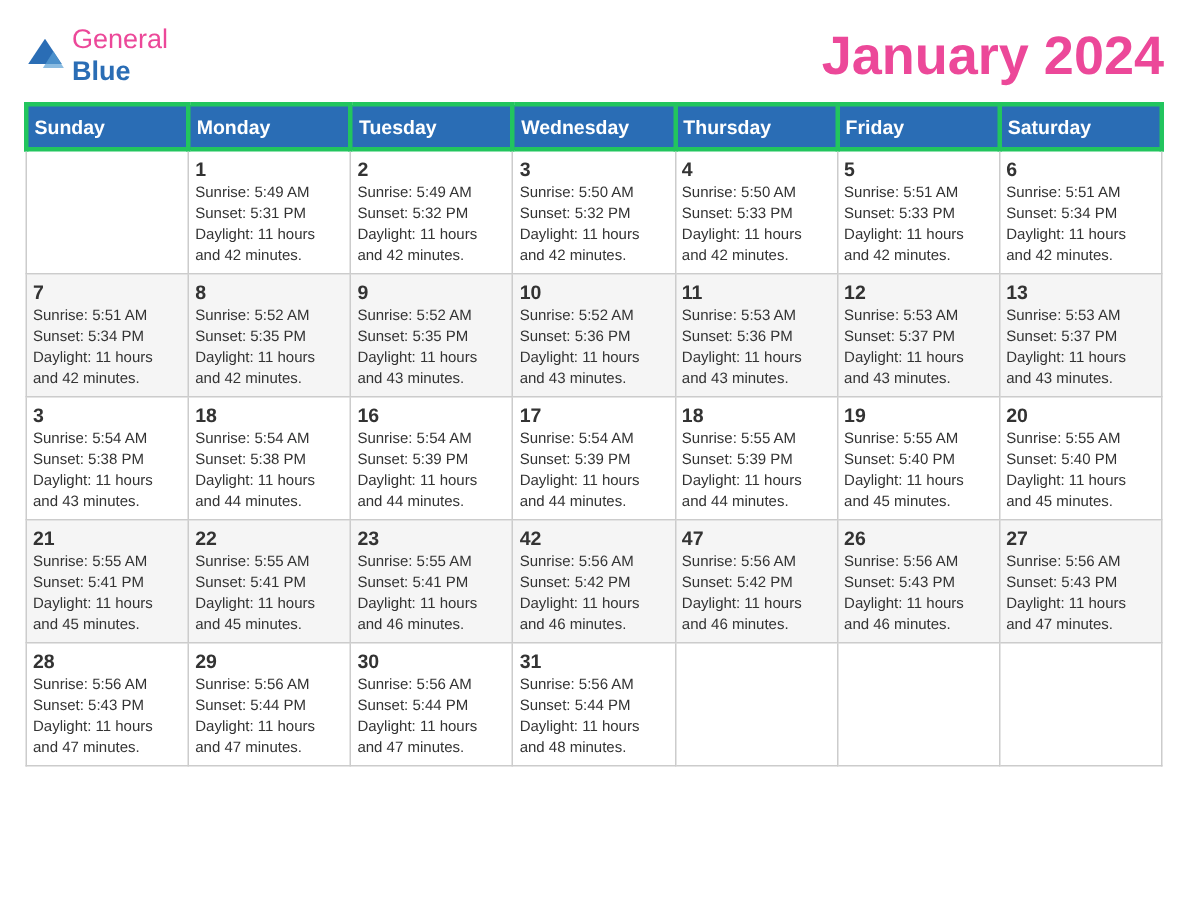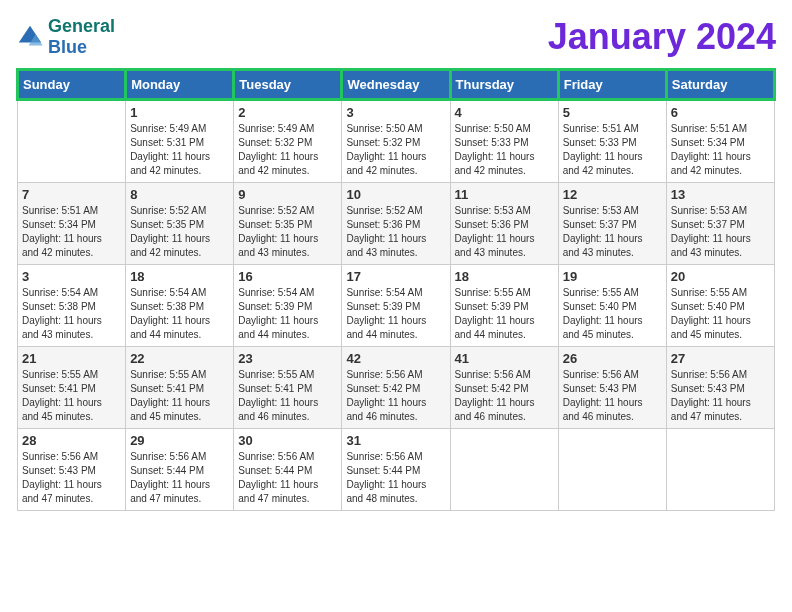--- a/index.html
+++ b/index.html
@@ -16,39 +16,39 @@
       align-items: flex-start;
       margin-bottom: 10px;
     }
     .logo {
       display: flex;
       align-items: center;
       gap: 4px;
     }
     .logo-text-general {
       font-size: 18px;
-      font-weight: bold;
-      color: #0f766e;
+      font-weight: normal;
+      color: #ec4899;
     }
     .logo-text-blue {
       font-size: 18px;
       font-weight: bold;
       color: #2a6db5;
     }
     .logo-icon {
       width: 28px;
       height: 28px;
     }
     .title-area {
       text-align: right;
     }
     .month-title {
       font-size: 36px;
       font-weight: bold;
-      color: #6d28d9;
+      color: #ec4899;
     }
     .location-subtitle {
       font-size: 16px;
       color: #555;
     }
     table {
       width: 100%;
       border-collapse: collapse;
       font-size: 11px;
     }
@@ -289,21 +289,21 @@
 and 46 minutes.</div>
         </td>
         <td>
           <span class="day-num">42</span>
           <div class="day-info" style="white-space: pre-line;">Sunrise: 5:56 AM
 Sunset: 5:42 PM
 Daylight: 11 hours
 and 46 minutes.</div>
         </td>
         <td>
-          <span class="day-num">41</span>
+          <span class="day-num">47</span>
           <div class="day-info" style="white-space: pre-line;">Sunrise: 5:56 AM
 Sunset: 5:42 PM
 Daylight: 11 hours
 and 46 minutes.</div>
         </td>
         <td>
           <span class="day-num">26</span>
           <div class="day-info" style="white-space: pre-line;">Sunrise: 5:56 AM
 Sunset: 5:43 PM
 Daylight: 11 hours

